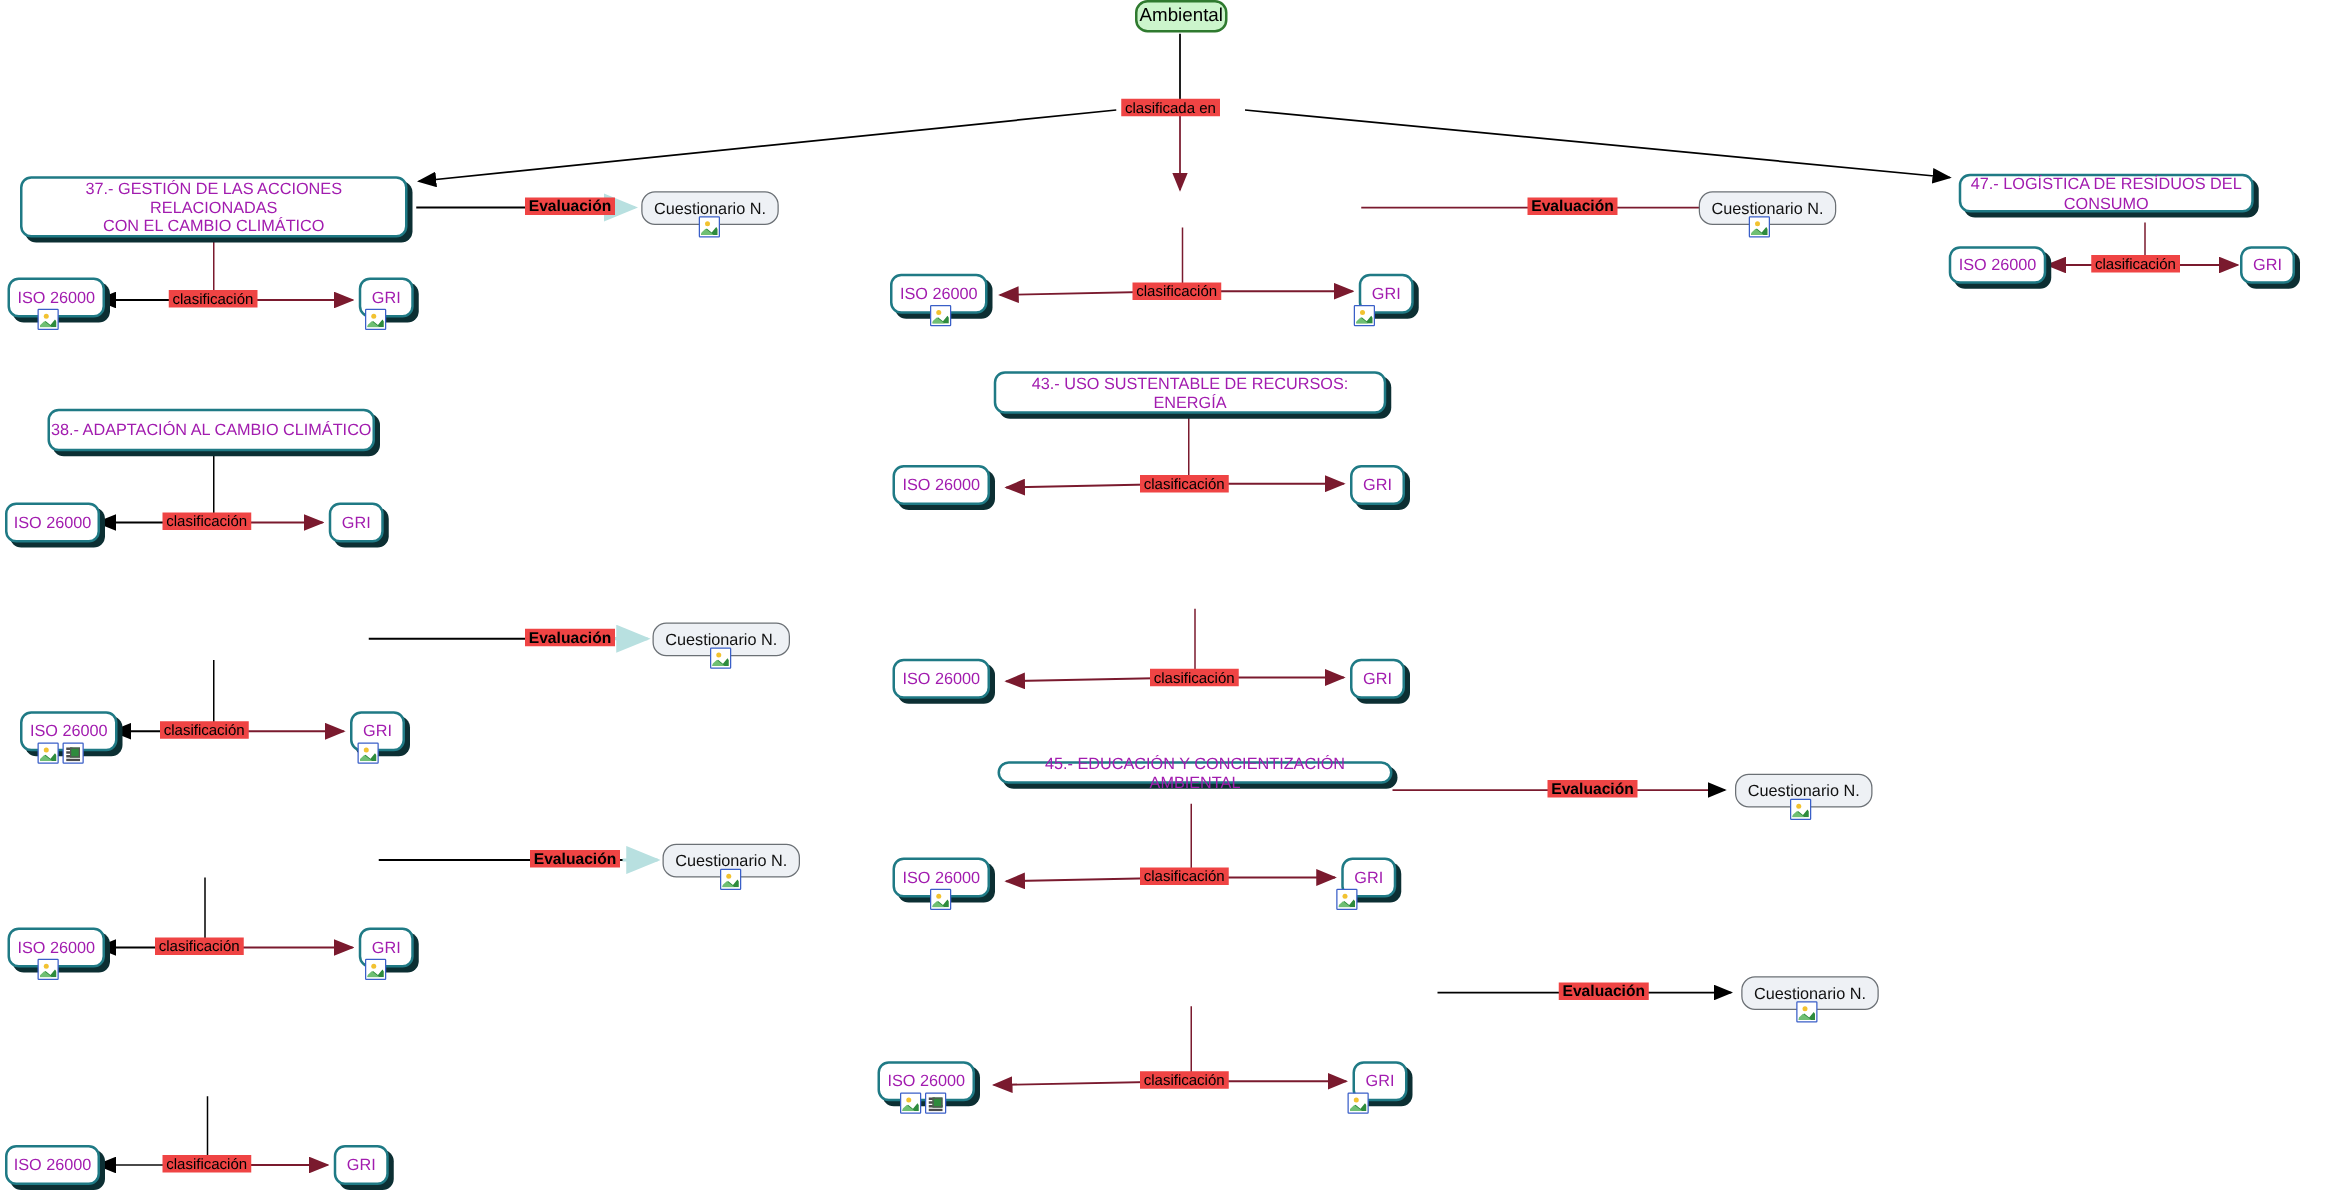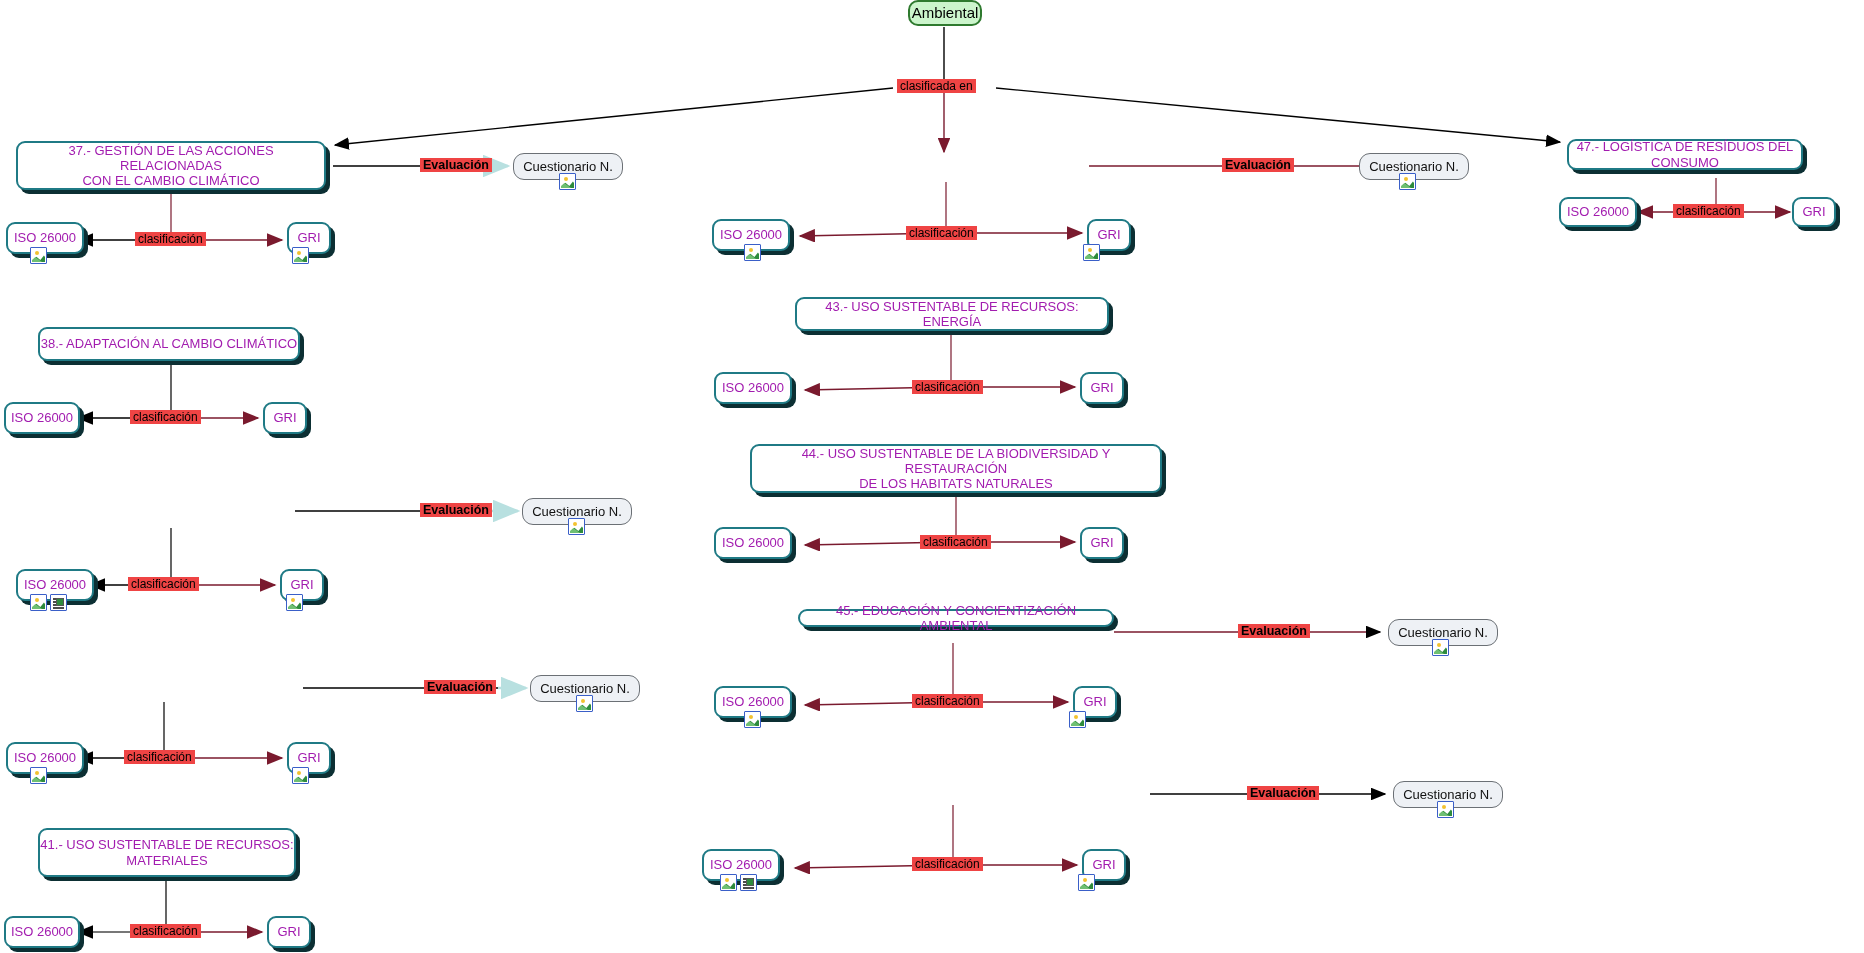--- a/index.html
+++ b/index.html
@@ -317,24 +317,20 @@
   <div class="icons" style="left:576px;top:695px;">
     <span class="ic ic-pic">
         <span class="inner">
           <span class="sun"></span>
           <span class="hill"></span>
           <span class="hill2"></span>
         </span>
       </span>
   </div>
 
-  <div class="node teal" style="left:38px;top:828px;width:258px;height:49px;">
-    <span class="label">41.- USO SUSTENTABLE DE RECURSOS:
-MATERIALES</span>
-  </div>
   <div class="node teal" style="left:4px;top:916px;width:76px;height:32px;">
     <span class="label">ISO 26000</span>
   </div>
   <div class="node teal" style="left:267px;top:916px;width:44px;height:32px;">
     <span class="label">GRI</span>
   </div>
   <div class="edge-label" style="left:130px;top:924px;">clasificación</div>
 
   <div class="node teal" style="left:712px;top:219px;width:78px;height:32px;">
     <span class="label">ISO 26000</span>
@@ -379,24 +375,20 @@
     <span class="label">43.- USO SUSTENTABLE DE RECURSOS: ENERGÍA</span>
   </div>
   <div class="node teal" style="left:714px;top:372px;width:78px;height:32px;">
     <span class="label">ISO 26000</span>
   </div>
   <div class="node teal" style="left:1080px;top:372px;width:44px;height:32px;">
     <span class="label">GRI</span>
   </div>
   <div class="edge-label" style="left:912px;top:380px;">clasificación</div>
 
-  <div class="node teal" style="left:750px;top:444px;width:412px;height:49px;">
-    <span class="label">44.- USO SUSTENTABLE DE LA BIODIVERSIDAD Y RESTAURACIÓN
-DE LOS HABITATS NATURALES</span>
-  </div>
   <div class="node teal" style="left:714px;top:527px;width:78px;height:32px;">
     <span class="label">ISO 26000</span>
   </div>
   <div class="node teal" style="left:1080px;top:527px;width:44px;height:32px;">
     <span class="label">GRI</span>
   </div>
   <div class="edge-label" style="left:920px;top:535px;">clasificación</div>
 
   <div class="node teal" style="left:798px;top:609px;width:316px;height:18px;">
     <span class="label">45.- EDUCACIÓN Y CONCIENTIZACIÓN AMBIENTAL</span>

